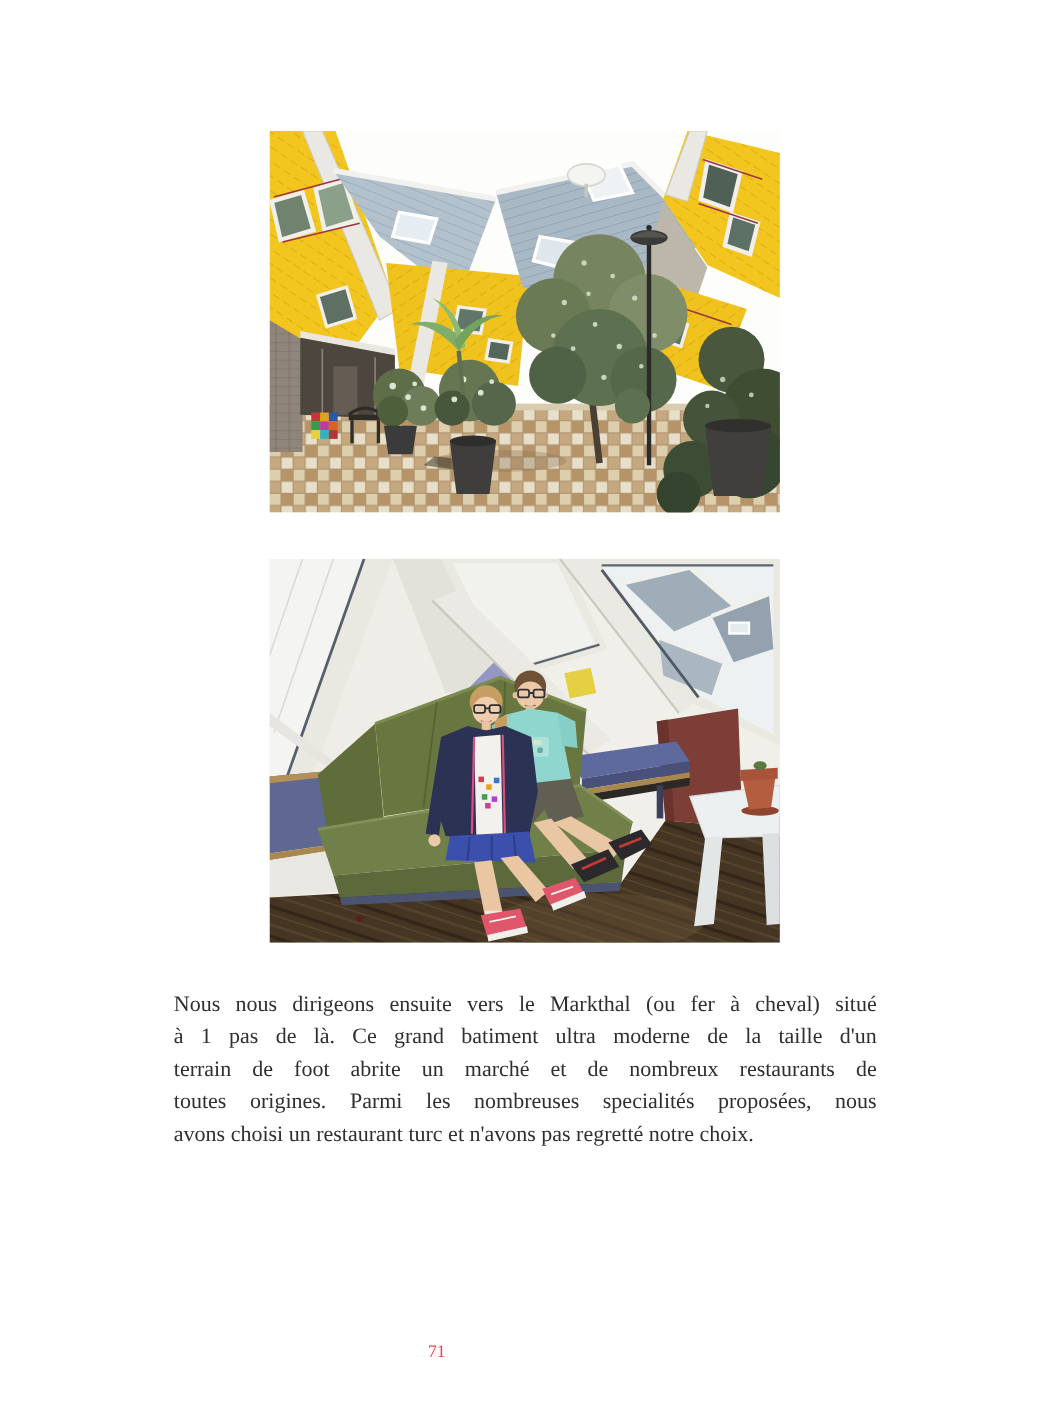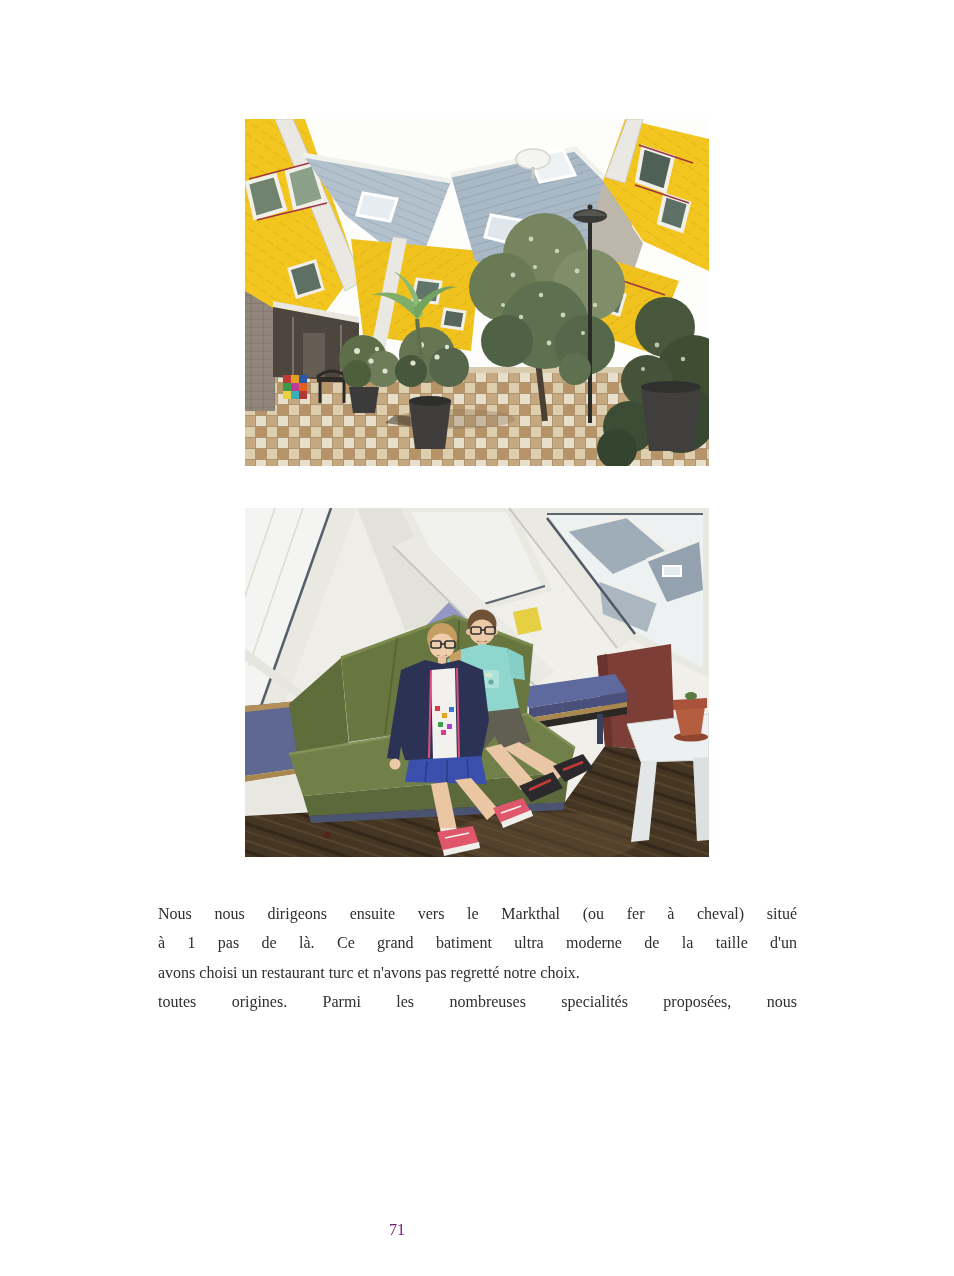--- a/index.html
+++ b/index.html
@@ -9,27 +9,27 @@
     background:#ffffff;
     font-family:"Liberation Serif", serif;
     overflow:hidden;
   }
   .photo{position:absolute;display:block;}
   .photo svg{display:block;}
   #photo-top{left:245px;top:119px;width:464px;height:347px;}
   #photo-bottom{left:245px;top:508px;width:464px;height:349px;}
   .paragraph{
     position:absolute;left:158px;top:899px;width:639px;
-    font-size:16px;line-height:29.4px;color:#2f2f2f;
+    font-size:20px;line-height:29.4px;color:#2f2f2f;
   }
   .para-line{text-align:justify;text-align-last:justify;white-space:nowrap;}
   .para-line.last{text-align-last:left;}
   .page-number{
     position:absolute;left:0;top:1221px;width:794px;
-    text-align:center;font-size:16px;color:#701a75;
+    text-align:center;font-size:16px;color:#ef4444;
   }
 </style>
 </head>
 <body>
 
 <div class="page">
 
   <div class="photo" id="photo-top">
     <svg width="464" height="347" viewBox="0 0 464 347" xmlns="http://www.w3.org/2000/svg">
       <defs>
@@ -420,19 +420,20 @@
           <polygon points="256,314 286,302 288,308 258,320" fill="#efefec"></polygon>
           <line x1="256" y1="305" x2="276" y2="298" stroke="#f4f4f2" stroke-width="1.6"></line>
         </g>
       </g>
     </svg>
   </div>
 
   <div class="paragraph">
       <div class="para-line">Nous nous dirigeons ensuite vers le Markthal (ou fer à cheval) situé</div>
       <div class="para-line">à 1 pas de là. Ce grand batiment ultra moderne de la taille d'un</div>
+      <div class="para-line">terrain de foot abrite un marché et de nombreux restaurants de</div>
+      <div class="para-line">toutes origines. Parmi les nombreuses specialités proposées, nous</div>
       <div class="para-line last">avons choisi un restaurant turc et n'avons pas regretté notre choix.</div>
-      <div class="para-line">toutes origines. Parmi les nombreuses specialités proposées, nous</div>
     </div>
 
   <div class="page-number">71</div>
 
 </div>
 
 </body></html>

